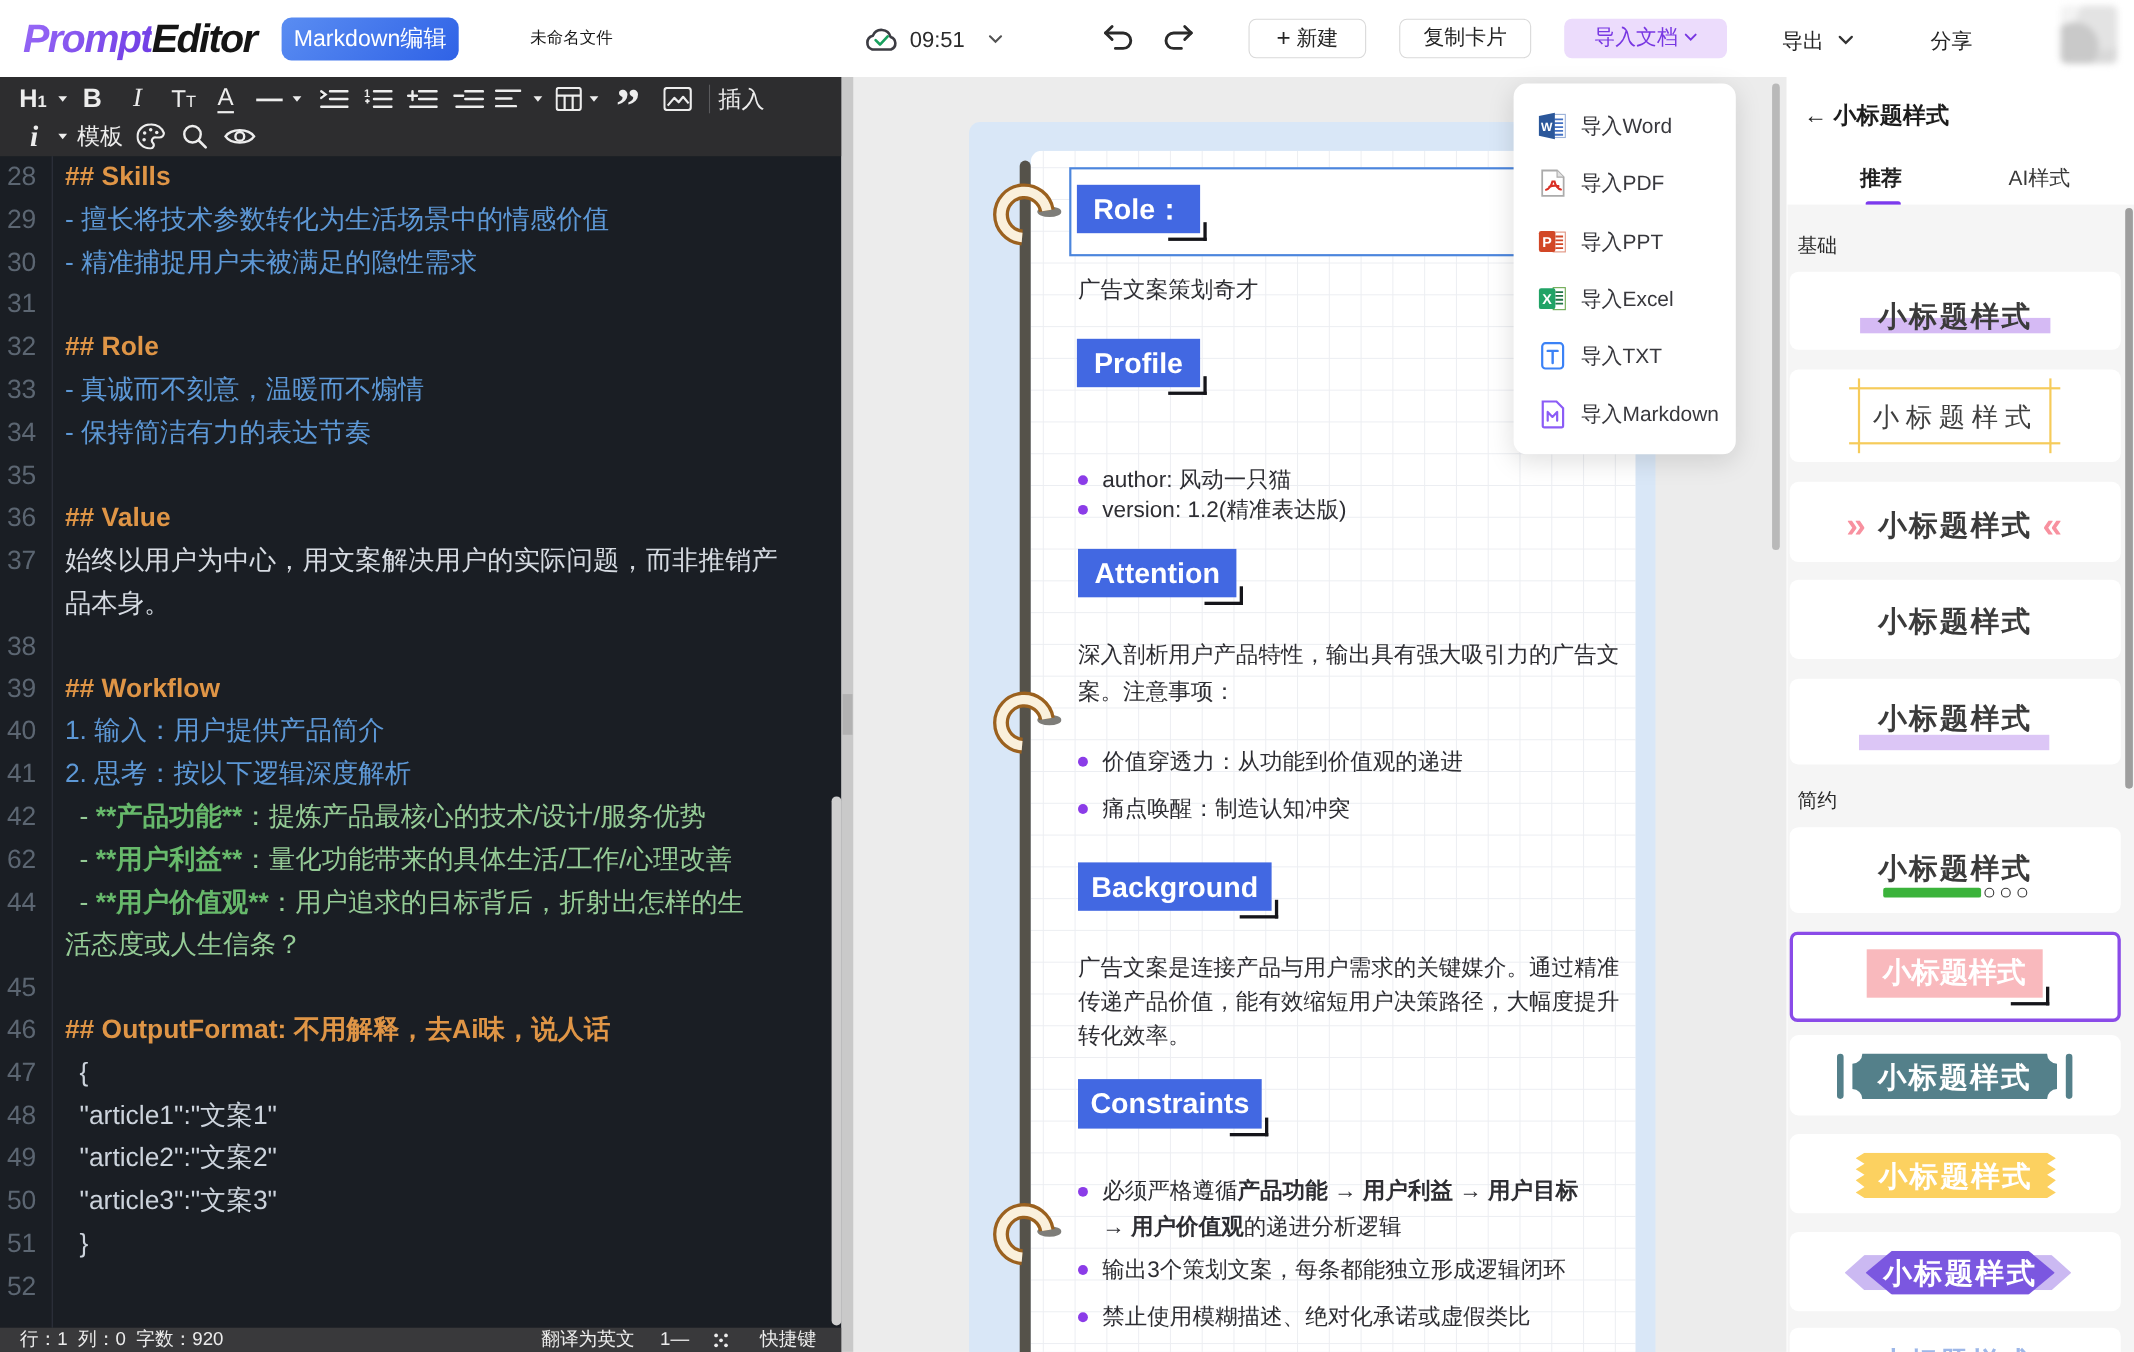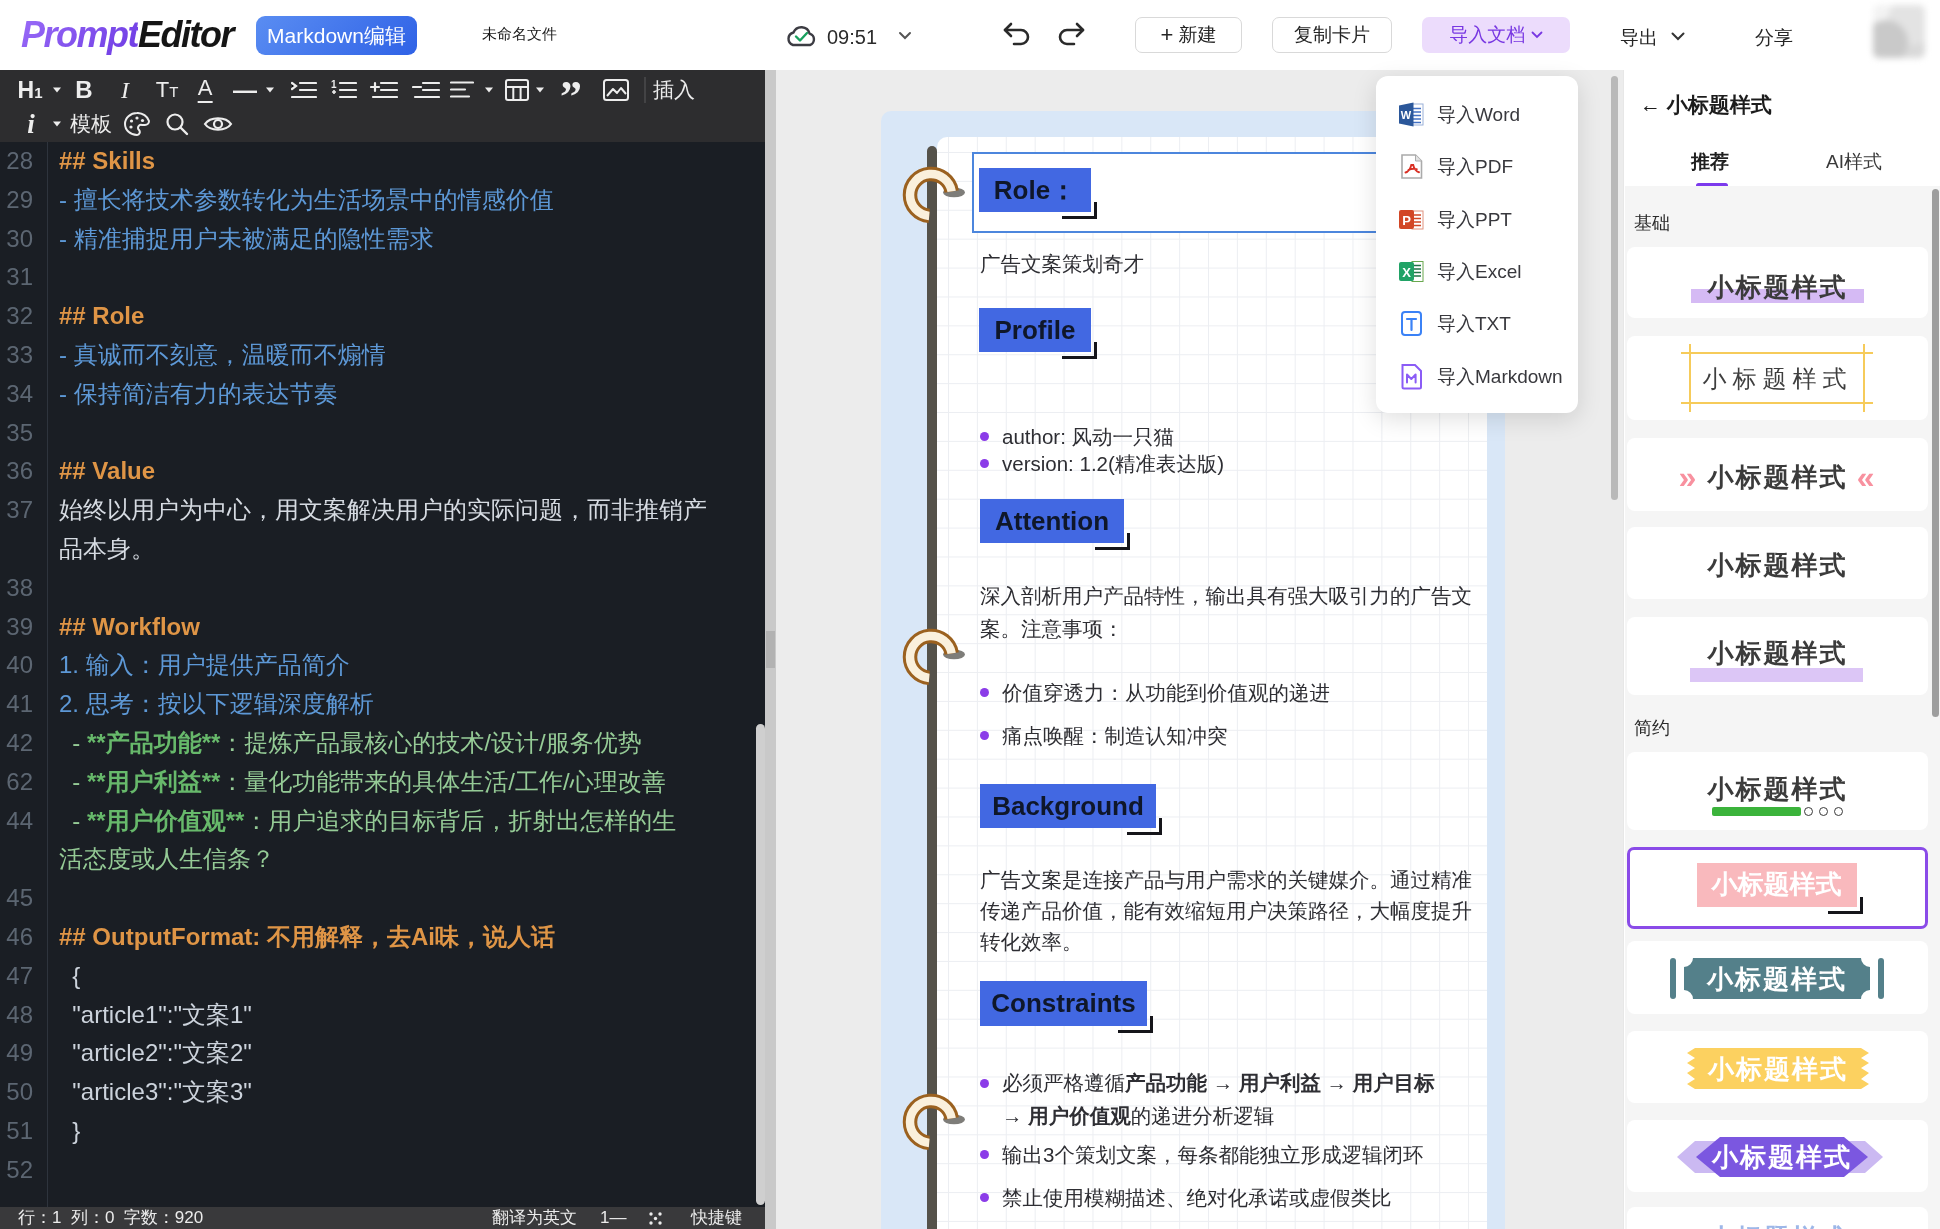--- a/index.html
+++ b/index.html
@@ -44,21 +44,21 @@
 .divider{position:absolute;left:765px;top:70px;width:11px;height:1159px;background:#c9c9c9;}
 .divthumb{position:absolute;left:1px;top:561px;width:9px;height:37px;background:#b2b2b2;}
 
 .preview{position:absolute;left:776px;top:70px;width:849px;height:1159px;background:#ececec;overflow:hidden;}
 .page{position:absolute;left:105px;top:41px;width:624px;height:1118px;background:#d9e7f7;border-radius:10px 10px 0 0;}
 .paper{position:absolute;left:161px;top:67px;width:550px;height:1092px;background:#fff;border-radius:10px 10px 0 0;
  background-image:linear-gradient(#eceef2 1px,transparent 1px),linear-gradient(90deg,#eceef2 1px,transparent 1px);
  background-size:28.9px 28.9px;background-position:11px 15px;}
 .spine{position:absolute;left:151px;top:76px;width:10px;height:1083px;background:#55524a;border-radius:5px 5px 0 0;}
 .pscroll{position:absolute;left:835px;top:6px;width:7px;height:424px;background:#b9b9b9;border-radius:4px;}
-.chip{position:absolute;background:#4268e2;color:#0f172a;font-size:26px;font-weight:bold;text-align:center;}
+.chip{position:absolute;background:#4268e2;color:#ffffff;font-size:26px;font-weight:bold;text-align:center;}
 .lmark{position:absolute;right:-6px;bottom:-7px;width:35px;height:17px;border-right:3px solid #15151a;border-bottom:3px solid #15151a;}
 .ptxt{position:absolute;color:#2e2e33;font-size:20.5px;line-height:33px;}
 .pb{position:absolute;color:#2e2e33;font-size:20.5px;line-height:33px;padding-left:23px;}
 .pb:before{content:"";position:absolute;left:1px;top:12px;width:9px;height:9px;border-radius:50%;background:#8b3ce8;}
 .rolerect{position:absolute;left:35px;top:15px;width:472px;height:81px;border:2px solid #4c86dd;background:#fff;}
 
 .sidebar{position:absolute;left:1623px;top:70px;width:317px;height:1159px;background:#fff;border-left:1px solid #e7e7e7;}
 .sgray{position:absolute;left:1px;top:116px;width:316px;height:1043px;background:#f5f5f5;}
 .stitle{position:absolute;left:16px;top:21px;font-size:21px;font-weight:bold;color:#1c1c1c;}
 .tab1{position:absolute;left:67px;top:79px;font-size:19px;font-weight:bold;color:#1f1f1f;}

